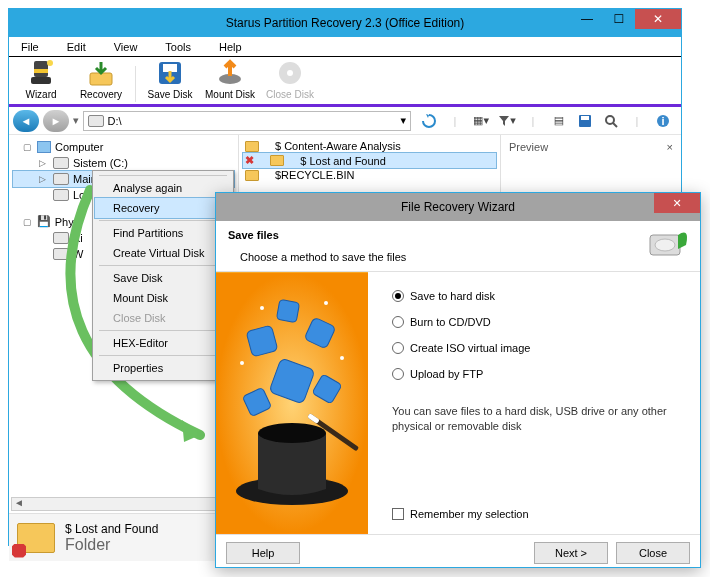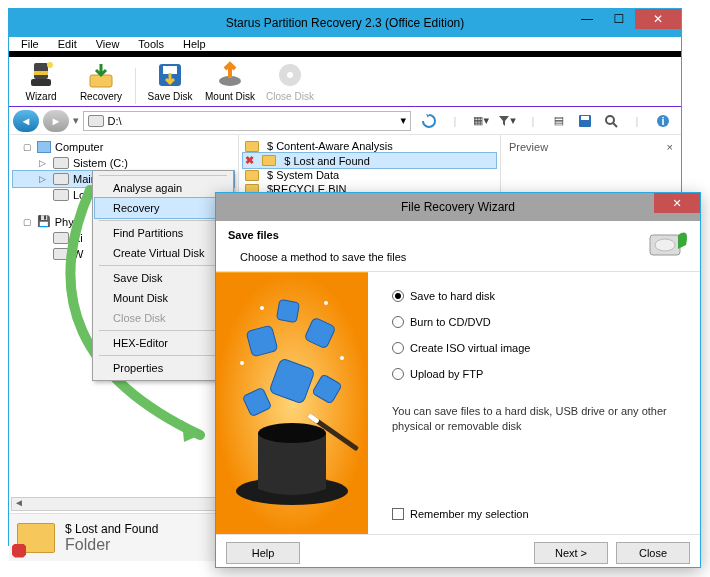--- a/index.html
+++ b/index.html
@@ -6,24 +6,24 @@
 body{background:#fff;width:710px;height:577px;position:relative;overflow:hidden}
 
 
 .main-window{position:absolute;left:8px;top:8px;width:674px;height:538px;border:1px solid #2ca8e0;background:#fff}
 .main-titlebar{height:28px;background:#2ca8e0;display:flex;align-items:center;justify-content:center;position:relative}
 .main-titlebar .title{color:#000;font-size:12px}
 .win-controls{position:absolute;right:0;top:0;display:flex;height:20px}
 .win-btn{width:32px;height:20px;display:flex;align-items:center;justify-content:center;color:#000;font-size:12px}
 .win-btn.close{background:#c75050;color:#fff;width:46px}
 
-.menubar{height:20px;background:#fff;border-bottom:6px solid #000000;display:flex;align-items:center;padding:0 4px;gap:3px}
+.menubar{height:20px;background:#fff;border-bottom:1px solid #000000;display:flex;align-items:center;padding:0 4px;gap:12px}
 .menubar span{padding:2px 8px}
 
-.toolbar{height:50px;background:#fff;border-bottom:1px solid #6d28d9;display:flex;align-items:flex-end;padding:2px 4px;gap:4px}
+.toolbar{height:50px;background:#fff;border-bottom:3px solid #6d28d9;display:flex;align-items:flex-end;padding:2px 4px;gap:4px}
 .toolbtn{display:flex;flex-direction:column;align-items:center;justify-content:center;width:56px;height:46px;gap:2px}
 .toolbtn .icon{width:28px;height:28px;display:flex;align-items:center;justify-content:center}
 .toolbtn .lbl{font-size:10px}
 .toolbtn.disabled{color:#aaa}
 .tbsep{width:1px;height:36px;background:#e0e0e0;margin:0 2px}
 
 .navbar{height:28px;background:#fff;border-bottom:1px solid #e5e5e5;display:flex;align-items:center;padding:2px 4px;gap:4px}
 .navbtn{width:26px;height:22px;border-radius:11px;background:linear-gradient(#5ab8e8,#1b7bb8);display:flex;align-items:center;justify-content:center;color:#fff}
 .navbtn.fwd{background:linear-gradient(#d0d0d0,#a0a0a0)}
 .addrbar{flex:1;height:20px;border:1px solid #bbb;background:#fff;display:flex;align-items:center;padding:0 4px}
@@ -37,21 +37,21 @@
 .tree-item{display:flex;align-items:center;gap:4px;padding:2px 0;white-space:nowrap}
 .tree-item .expander{width:10px;font-size:9px;color:#666}
 .tree-item.selected{background:#cde8ff;outline:1px solid #7fb8e0}
 .tree-l1{padding-left:10px}
 .tree-l2{padding-left:26px}
 .drv-icon{width:16px;height:12px;border:1px solid #888;background:#e8e8e8;border-radius:2px;display:inline-block}
 .comp-icon{width:14px;height:12px;border:1px solid #5590cc;background:#8cc5f0;display:inline-block}
 .fold-icon{width:14px;height:11px;background:#f6c75a;border:1px solid #c99a30;border-radius:1px;display:inline-block}
 
 .file-pane{flex:1;border-right:1px solid #e0e0e0;padding:4px}
-.file-item{display:flex;align-items:center;gap:8px;padding:1px 2px}
+.file-item{display:flex;align-items:center;gap:16px;padding:1px 2px}
 .file-item.selected{background:#cde8ff;outline:1px solid #7fb8e0}
 
 .preview-pane{width:180px;padding:4px;position:relative}
 .preview-hdr{display:flex;justify-content:space-between;color:#555;padding:2px 4px}
 
 .statusbar{height:48px;border-top:1px solid #e0e0e0;background:#f5f5f5;display:flex;align-items:center;padding:4px 8px;gap:10px}
 .status-folder{width:38px;height:30px;background:#f6c75a;border:1px solid #c99a30;border-radius:2px;position:relative}
 .status-folder::after{content:"";position:absolute;left:-6px;bottom:-6px;width:14px;height:14px;background:#d73838;clip-path:polygon(20% 0,80% 0,100% 20%,100% 80%,80% 100%,20% 100%,0 80%,0 20%)}
 .status-text .t1{font-size:12px}
 .status-text .t2{font-size:16px;color:#666}
@@ -263,24 +263,20 @@
           <span class="fold-icon"></span>
           <span>$ Content-Aware Analysis</span>
         </div>
       <div class="file-item selected">
           <span style="color:#d73838;font-weight:bold">✖</span>
           <span class="fold-icon"></span>
           <span>$ Lost and Found</span>
         </div>
       <div class="file-item">
           <span class="fold-icon"></span>
-          <span>$ System Data</span>
-        </div>
-      <div class="file-item">
-          <span class="fold-icon"></span>
           <span>$RECYCLE.BIN</span>
         </div>
     </div>
 
     <div class="preview-pane">
       <div class="preview-hdr">
         <span>Preview</span>
         <span>×</span>
       </div>
     </div>

